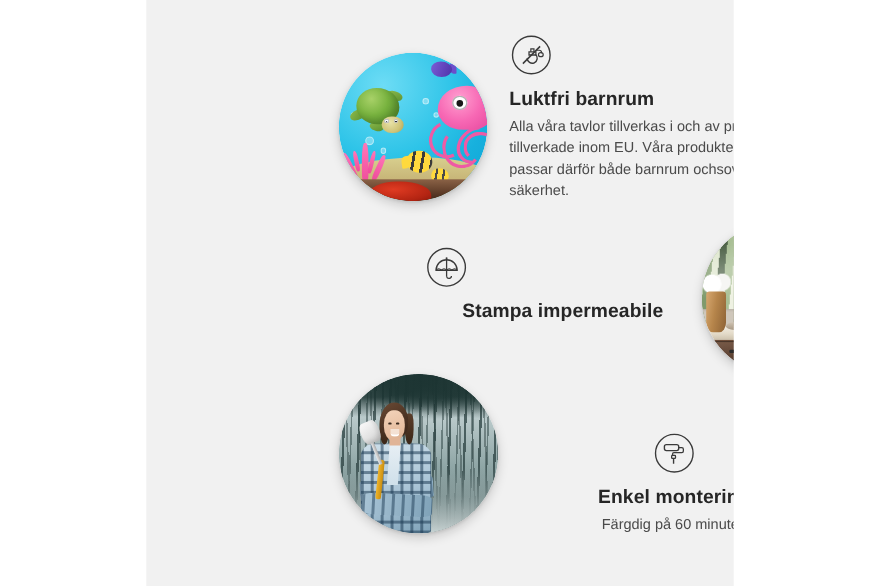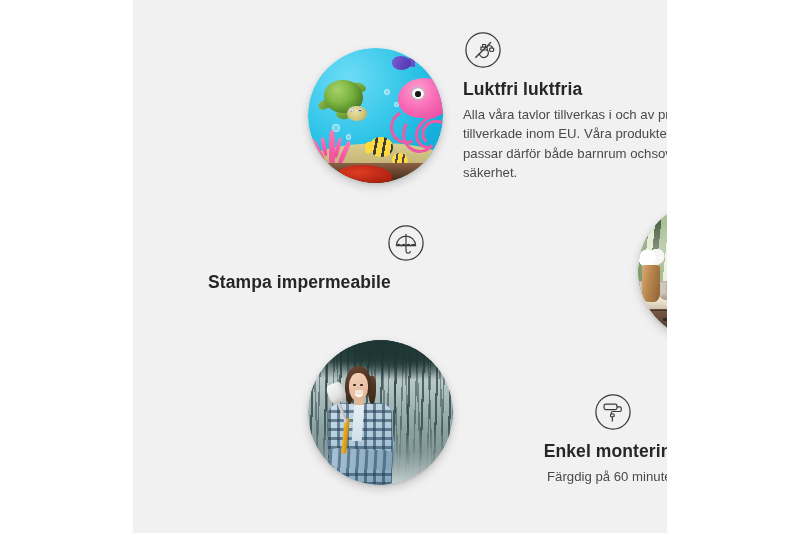--- a/index.html
+++ b/index.html
@@ -64,21 +64,21 @@
     right: 0px;
     top: 6px;
     width: 140px;
     height: 140px;
   }
   #row2 .txtcol {
     position: absolute;
     left: 0px;
     top: 28px;
     width: 395px;
-    text-align: left;
+    text-align: right;
   }
 
   
   #row3 { left: 175px; top: 340px; width: 470px; height: 150px; }
   #row3 .photo {
     position: absolute;
     left: 0px;
     top: 0px;
     width: 145px;
     height: 145px;
@@ -514,21 +514,21 @@
       <div class="txtcol">
         <svg class="icon-circle" viewBox="0 0 48 48">
           <circle cx="24" cy="24" r="20.5" fill="none" stroke="#3a3a3a" stroke-width="1.5"></circle>
           <path d="M19.5 27.5 a5.5 5.5 0 1 0 9.2 -4.1" fill="none" stroke="#3a3a3a" stroke-width="1.5"></path>
           <path d="M21.5 20.5 h7.5 v3.5 h-7.5 z" fill="none" stroke="#3a3a3a" stroke-width="1.4"></path>
           <path d="M23.5 20.5 v-3.2 h3.4 v3.2" fill="none" stroke="#3a3a3a" stroke-width="1.3"></path>
           <path d="M29 18.8 h3.6 a2.6 2.6 0 0 1 2.6 2.6 v0.6" fill="none" stroke="#3a3a3a" stroke-width="1.3"></path>
           <ellipse cx="34.4" cy="23.6" rx="2.6" ry="2.2" fill="none" stroke="#3a3a3a" stroke-width="1.3"></ellipse>
           <line x1="14.8" y1="33.4" x2="33.6" y2="14.6" stroke="#3a3a3a" stroke-width="1.6"></line>
         </svg>
-        <div class="ftitle">Luktfri luktfria</div>
+        <div class="ftitle">Luktfri barnrum</div>
         <p class="fbody">Alla våra tavlor tillverkas i och av produkter som är tillverkade inom EU. Våra produkter är luktfria och passar därför både barnrum ochsovrum. 100% säkerhet.</p>
       </div>
     </div>
 
     <div class="feature" id="row2">
 
       <div class="photo">
         <div class="circ" style="width:140px;height:140px;">
           <div class="inner">
             <div class="bath-wall"></div>

